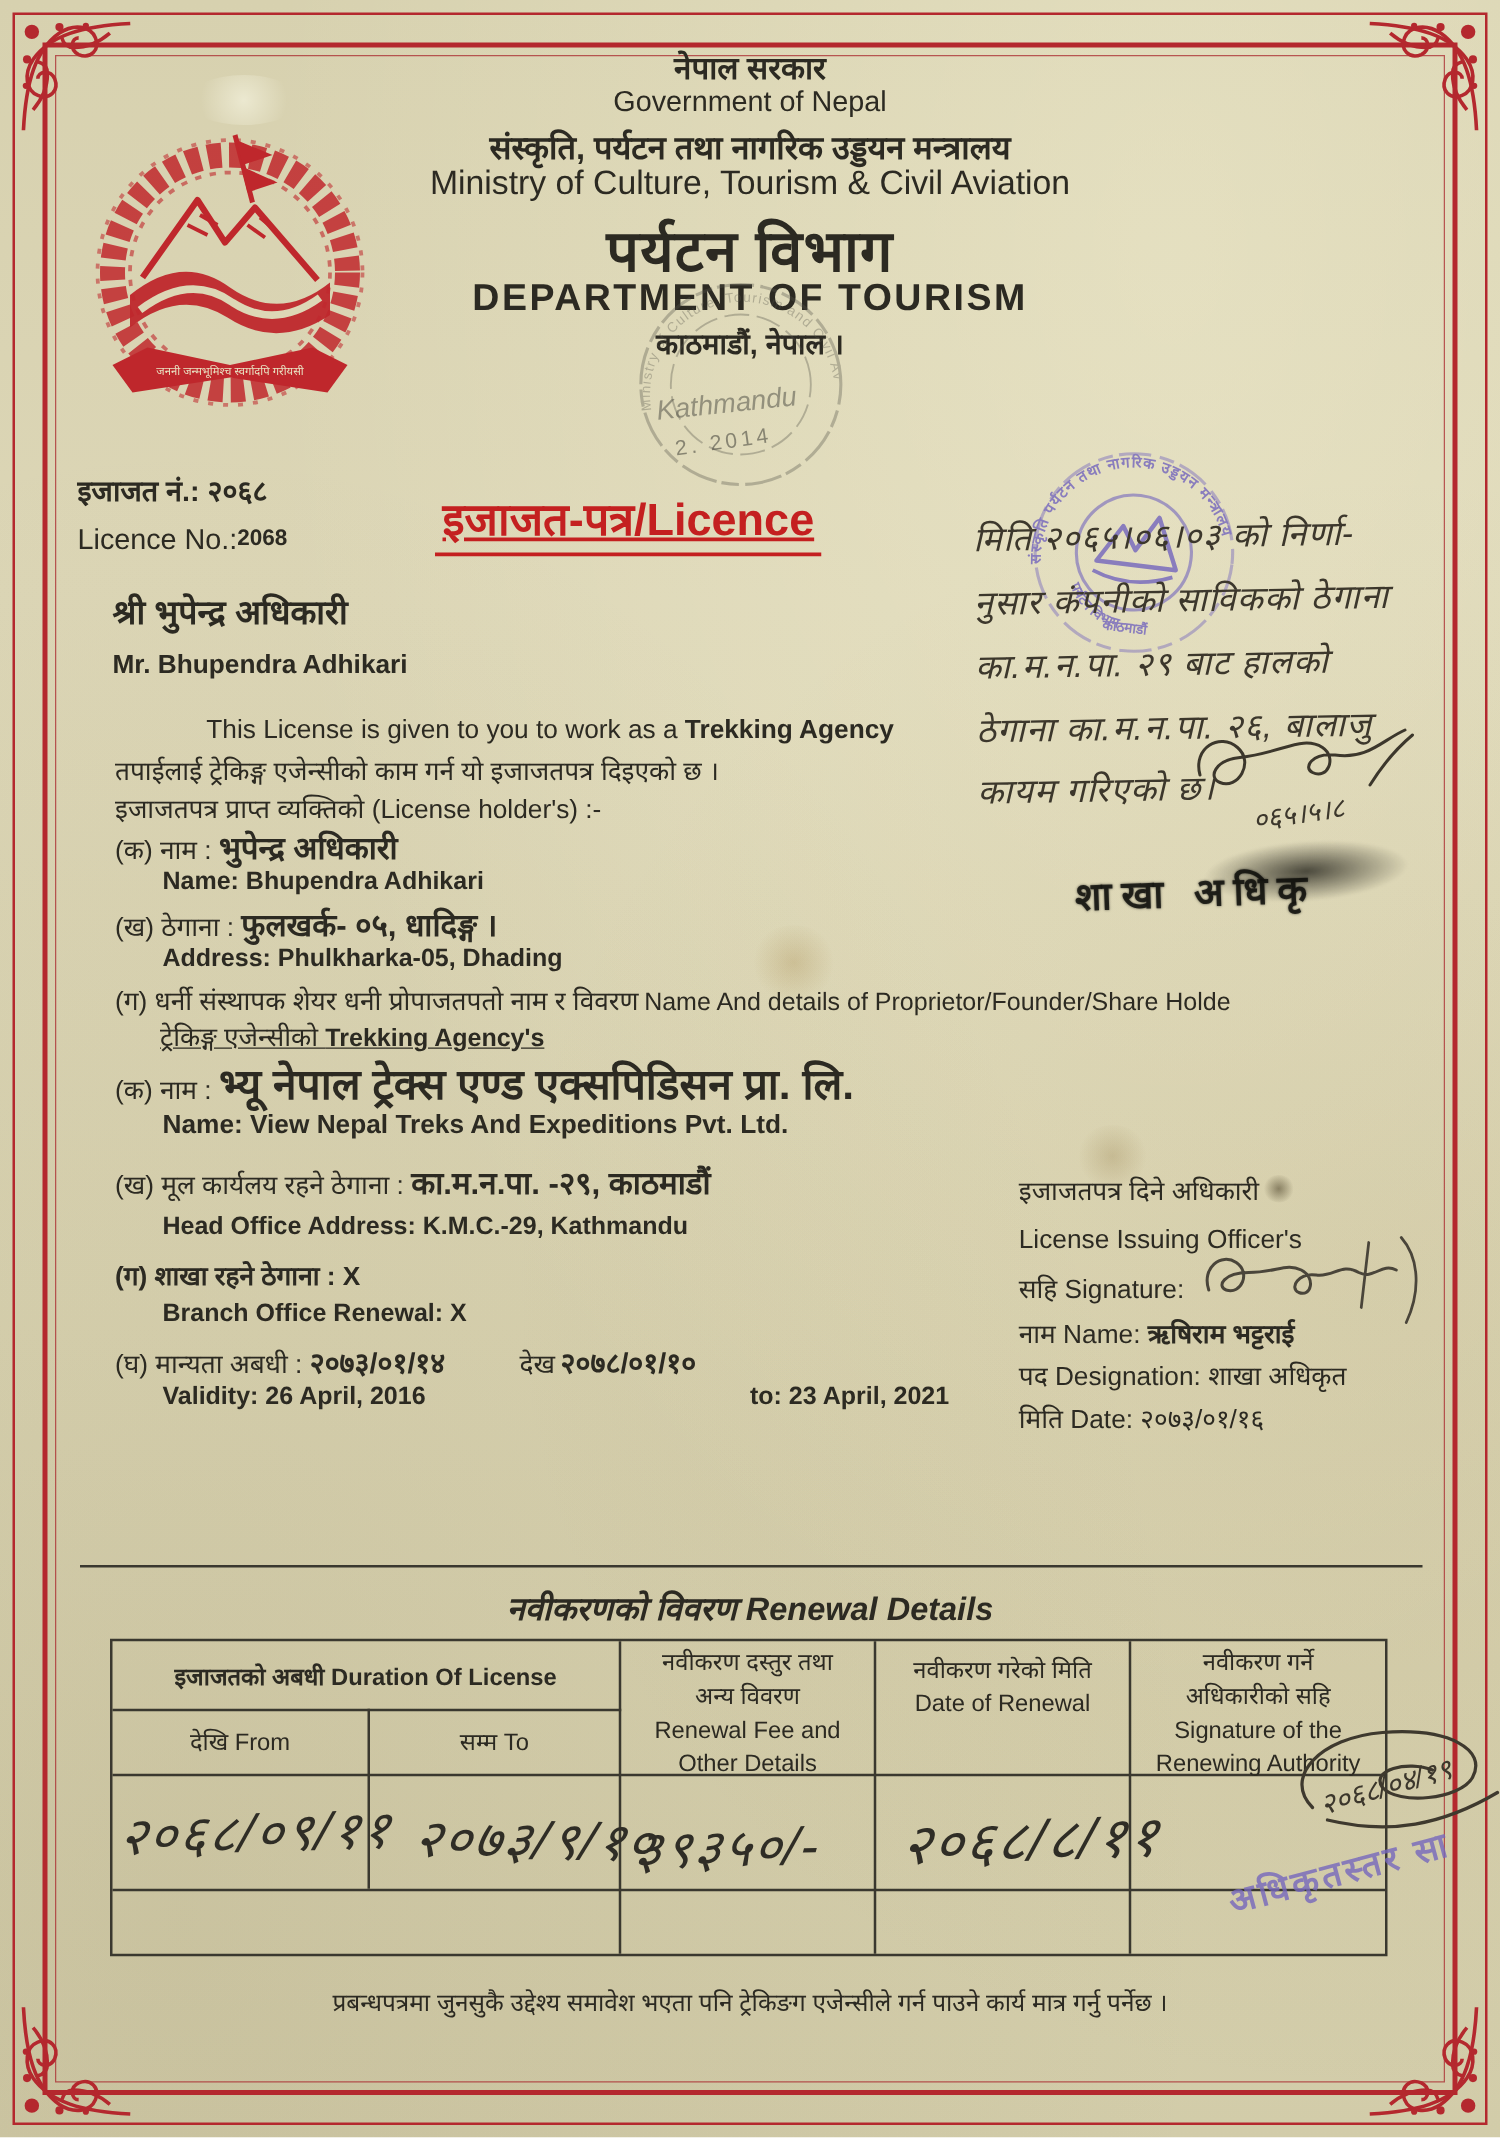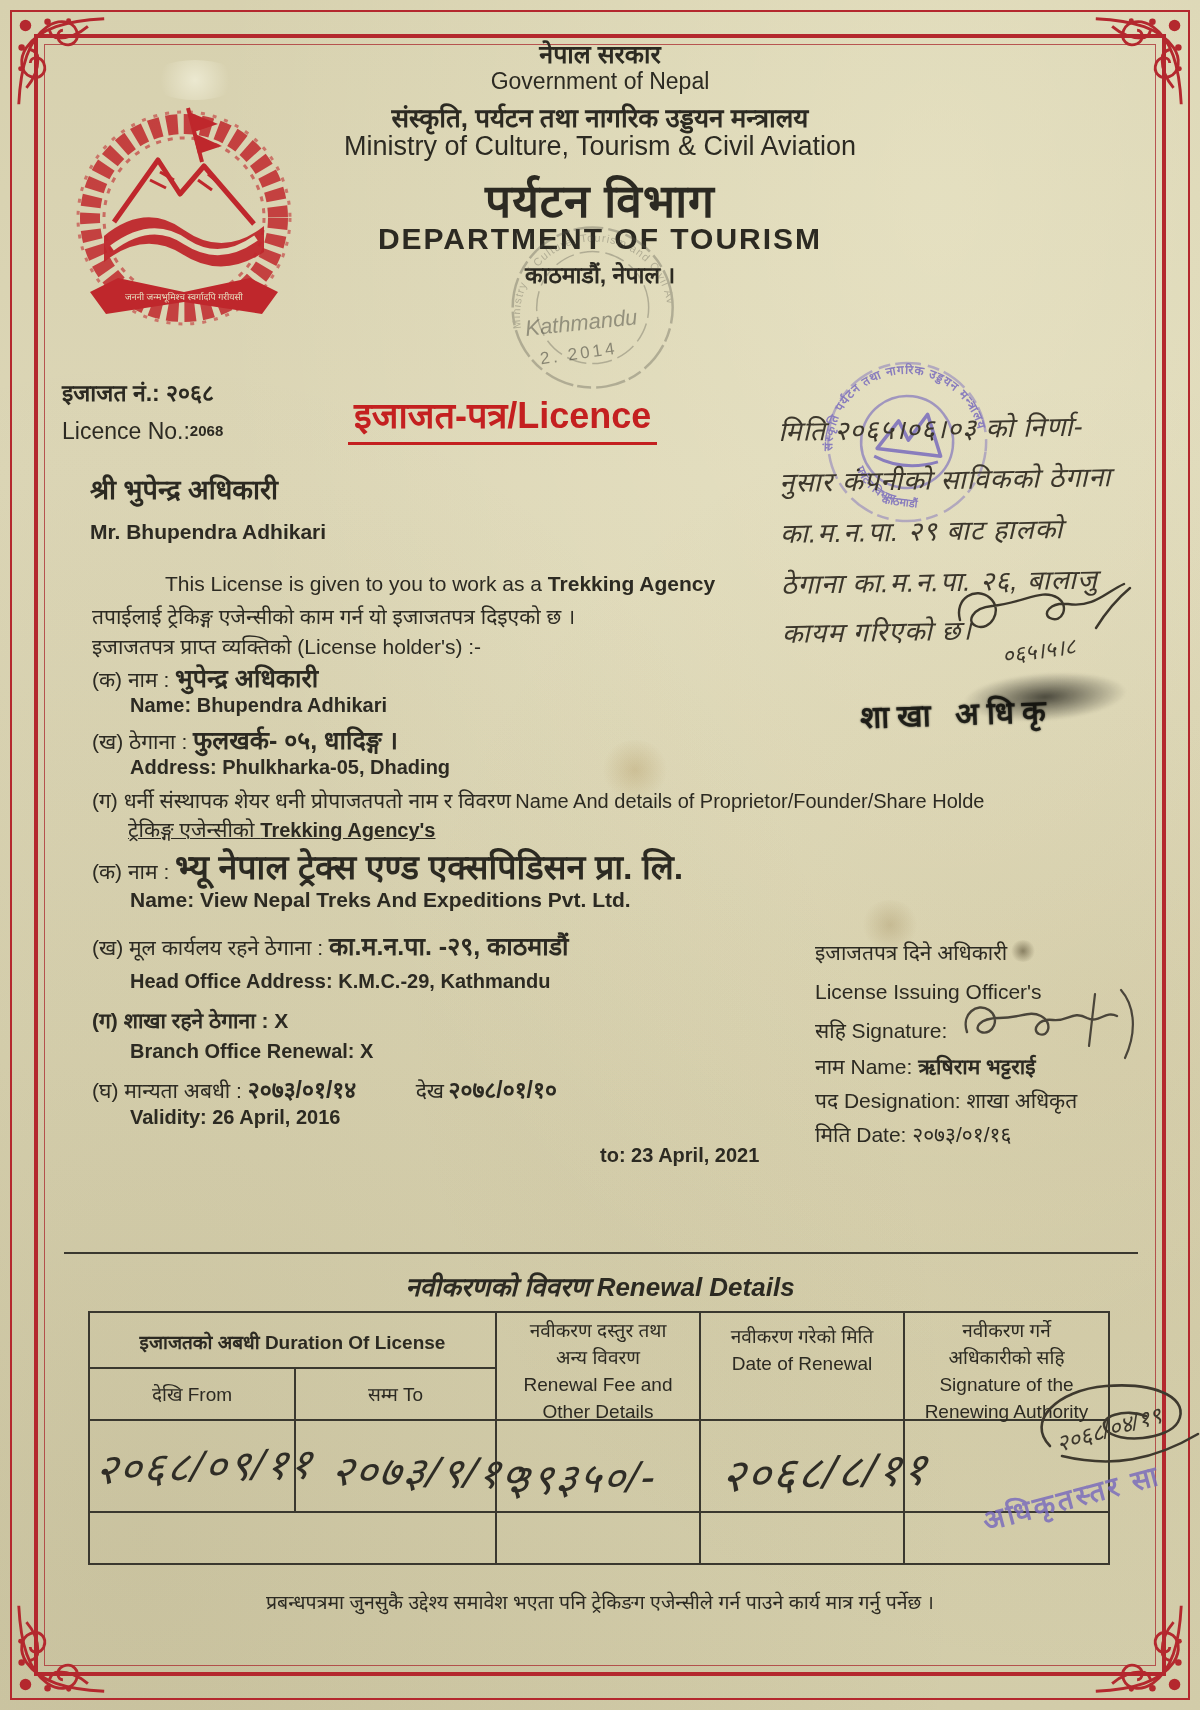--- a/index.html
+++ b/index.html
@@ -19,21 +19,21 @@
   .abs{position:absolute;}
   .ctr{left:0;right:0;text-align:center;}
   .np{font-family:"Liberation Sans","DejaVu Sans",sans-serif;}
   .b{font-weight:700;}
   .hdr1{font-size:25px;font-weight:700;}
   .hdr2{font-size:23px;}
   .hdr3{font-size:26px;font-weight:700;}
   .hdr4{font-size:27px;}
   .dept-np{font-size:46px;font-weight:800;letter-spacing:1px;}
   .dept-en{font-size:30px;font-weight:800;letter-spacing:2px;}
-  .title-red{font-size:36px;font-weight:800;color:#c42020;border-bottom:3px solid #c42020;padding:0 6px 3px 6px;}
+  .title-red{font-size:36px;font-weight:800;color:#c42020;border-bottom:3px solid #c42020;padding:0 6px 3px 6px;text-decoration:underline;}
   .line{font-size:21px;}
   .val{font-size:25px;font-weight:700;}
   .en-b{font-size:20px;font-weight:700;}
   .hand{color:#3c372c;font-style:italic;transform-origin:left top;}
   .hand-line{font-size:27px;white-space:nowrap;letter-spacing:1px;}
   .hand-big{font-size:42px;white-space:nowrap;letter-spacing:2px;font-style:italic;
             transform:rotate(-1.5deg) skewX(-7deg);color:#2f2d26;}
   .rtable{position:absolute;left:88px;top:1311px;width:1022px;height:254px;
           border:2px solid #3a382f;box-sizing:border-box;}
   .vline,.hline{position:absolute;background:#3a382f;}
@@ -154,21 +154,21 @@
     <circle cx="94" cy="96" r="56" fill="none" stroke="#55544a" stroke-width="1.5" stroke-dasharray="20 6"></circle>
     <text font-size="11" fill="#55544a" letter-spacing="1">
       <textPath href="#garc" xlink:href="#garc">Ministry of Culture, Tourism and Civil Aviation</textPath>
     </text>
   </svg>
   <div class="abs hand" style="left:524px;top:316px;font-size:22px;color:#55544a;opacity:.55;transform:rotate(-6deg);">Kathmandu</div>
   <div class="abs" style="left:540px;top:344px;font-size:17px;color:#4d4c42;opacity:.6;transform:rotate(-8deg);letter-spacing:3px;">2. 2014</div>
 
   <div class="abs np" style="left:62px;top:376px;font-size:23px;font-weight:700;">इजाजत नं.: २०६८</div>
   <div class="abs" style="left:62px;top:418px;font-size:23px;">
-    <span>Licence No.:</span><span class="b" style="font-size:15px;position:relative;top:-3px;">2068</span>
+    <span>Licence No.:</span><span class="b" style="font-size:18px;position:relative;top:-3px;">2068</span>
   </div>
 
   <div class="abs np title-red" style="left:348px;top:390px;">इजाजत-पत्र/Licence</div>
 
   <svg class="abs" style="left:812px;top:348px;transform:rotate(7deg);opacity:.82;" width="190" height="190" viewBox="0 0 190 190">
     <defs>
       <path id="parcT" d="M 22,112 A 74,74 0 1 1 168,112"></path>
       <path id="parcB" d="M 48,126 A 52,52 0 0 0 142,126"></path>
     </defs>
     <circle cx="95" cy="94" r="79" fill="none" stroke="#7668bd" stroke-width="2.5" stroke-dasharray="26 7 12 5" opacity=".55"></circle>
@@ -245,21 +245,21 @@
   <div class="abs np line b" style="left:92px;top:1006px;">(ग) शाखा रहने ठेगाना : X</div>
   <div class="abs en-b" style="left:130px;top:1040px;">Branch Office Renewal: X</div>
 
   <div class="abs" style="left:92px;top:1073px;white-space:nowrap;">
     <span class="np line">(घ) मान्यता अबधी : </span>
     <span class="np b" style="font-size:23px;">२०७३/०१/१४</span>
     <span class="np line" style="margin-left:55px;">देख</span>
     <span class="np b" style="font-size:23px;">२०७८/०१/१०</span>
   </div>
   <div class="abs en-b" style="left:130px;top:1106px;">Validity: 26 April, 2016</div>
-  <div class="abs en-b" style="left:600px;top:1106px;margin-top:38px;">to: 23 April, 2021</div>
+  <div class="abs en-b" style="left:600px;top:1106px;">to: 23 April, 2021</div>
 
   <div class="abs np line" style="left:815px;top:938px;">इजाजतपत्र दिने अधिकारी</div>
   <div class="abs line" style="left:815px;top:980px;">License Issuing Officer's</div>
   <div class="abs np line" style="left:815px;top:1016px;">सहि Signature:</div>
   <div class="abs" style="left:815px;top:1052px;">
     <span class="np line">नाम Name: </span>
     <span class="np line b">ऋषिराम भट्टराई</span>
   </div>
   <div class="abs" style="left:815px;top:1086px;">
     <span class="np line">पद Designation: </span>

